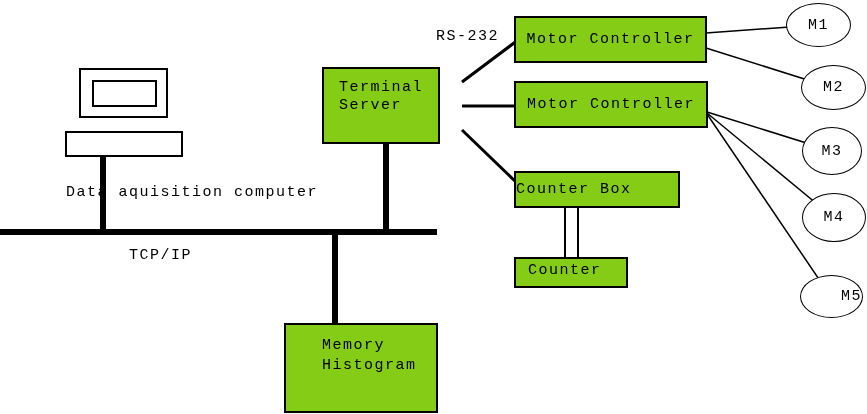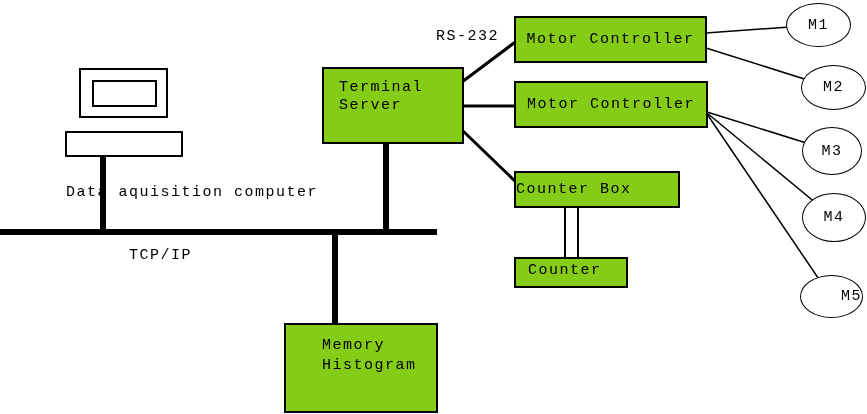--- a/index.html
+++ b/index.html
@@ -43,21 +43,21 @@
     border: 2px solid #000000;
     box-sizing: border-box;
   }
 
   
   #monitor   { left: 79px;  top: 68px;  width: 89px;  height: 50px; }
   #screen    { left: 11px;  top: 10px;  width: 65px;  height: 27px; position: absolute; border: 2px solid #000; box-sizing: border-box; background: #fff; }
   #keyboard  { left: 65px;  top: 131px; width: 118px; height: 26px; }
 
   
-  #terminal-server   { left: 322px; top: 67px;  width: 142px; height: 77px; padding: 10px 0 0 15px; line-height: 18px; }
+  #terminal-server   { left: 322px; top: 67px;  width: 118px; height: 77px; padding: 10px 0 0 15px; line-height: 18px; }
   #motor-controller-1{ left: 514px; top: 16px;  width: 193px; height: 47px; }
   #motor-controller-2{ left: 514px; top: 81px;  width: 194px; height: 47px; }
   #counter-box       { left: 514px; top: 171px; width: 166px; height: 37px; }
   #counter           { left: 514px; top: 257px; width: 114px; height: 31px; padding-left: 12px; padding-bottom: 5px; align-items: center; }
   #histogram-memory  { left: 284px; top: 323px; width: 154px; height: 90px; padding: 11px 0 0 36px; line-height: 20px; }
 
   
   #computer-label { left: 66px;  top: 170px; margin-top: 14px; }
   #tcpip-label    { left: 129px; top: 247px; }
   #rs232-label    { left: 436px; top: 28px;  }

